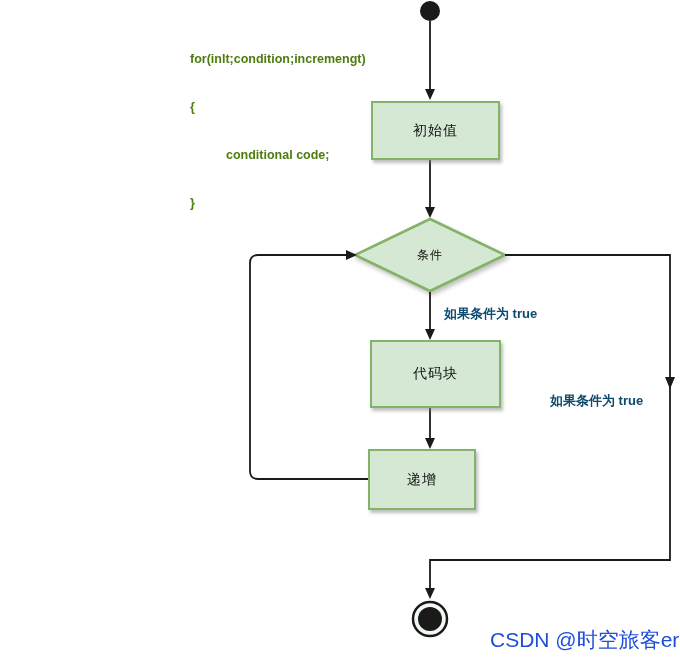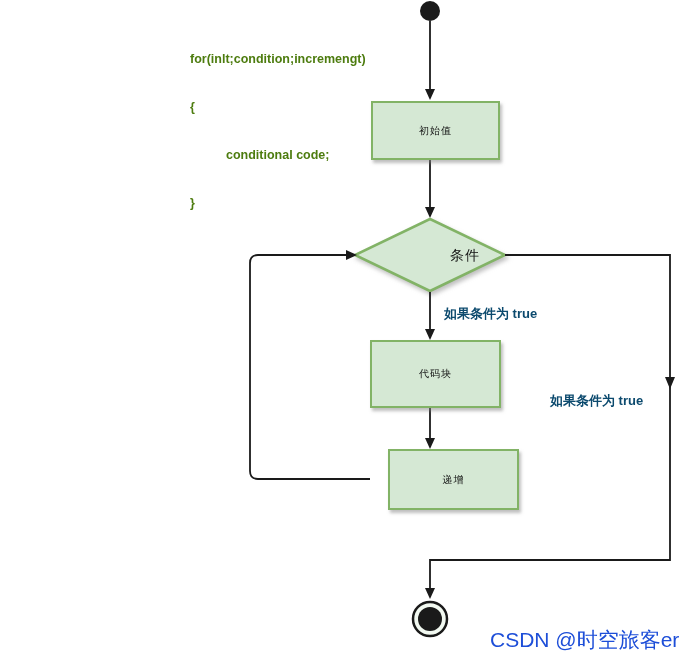--- a/index.html
+++ b/index.html
@@ -36,31 +36,31 @@
   }
   .node-box {
     position: absolute;
     box-sizing: border-box;
     background: #d5e8d4;
     border: 2px solid #82b366;
     box-shadow: 2px 3px 3px rgba(130,130,130,0.5);
     display: flex;
     align-items: center;
     justify-content: center;
-    font-size: 10px;
+    font-size: 14px;
     color: #111111;
     letter-spacing: 1px;
   }
   .diamond-label {
     position: absolute;
     left: 380px;
     top: 247px;
     width: 100px;
-    text-align: right;
-    font-size: 14px;
+    text-align: center;
+    font-size: 12px;
     color: #111111;
     letter-spacing: 1px;
   }
   .code-annotation {
     position: absolute;
     left: 190px;
     top: 19px;
     font-size: 12.5px;
     font-weight: bold;
     color: #4d7c0f;
@@ -139,21 +139,21 @@
   <div class="node-box" style="left:371px; top:101px; width:129px; height:59px;">
     <span>初始值</span>
   </div>
 
   <div class="diamond-label">条件</div>
 
   <div class="node-box" style="left:370px; top:340px; width:131px; height:68px;">
     <span>代码块</span>
   </div>
 
-  <div class="node-box" style="left:388px; top:449px; width:131px; height:61px;">
+  <div class="node-box" style="left:368px; top:449px; width:108px; height:61px;">
     <span>递增</span>
   </div>
 
   <div class="edge-label true-label">如果条件为 true</div>
   <div class="edge-label false-label">如果条件为 true</div>
 
   <div class="watermark">CSDN @时空旅客er</div>
 
 </div>
 

